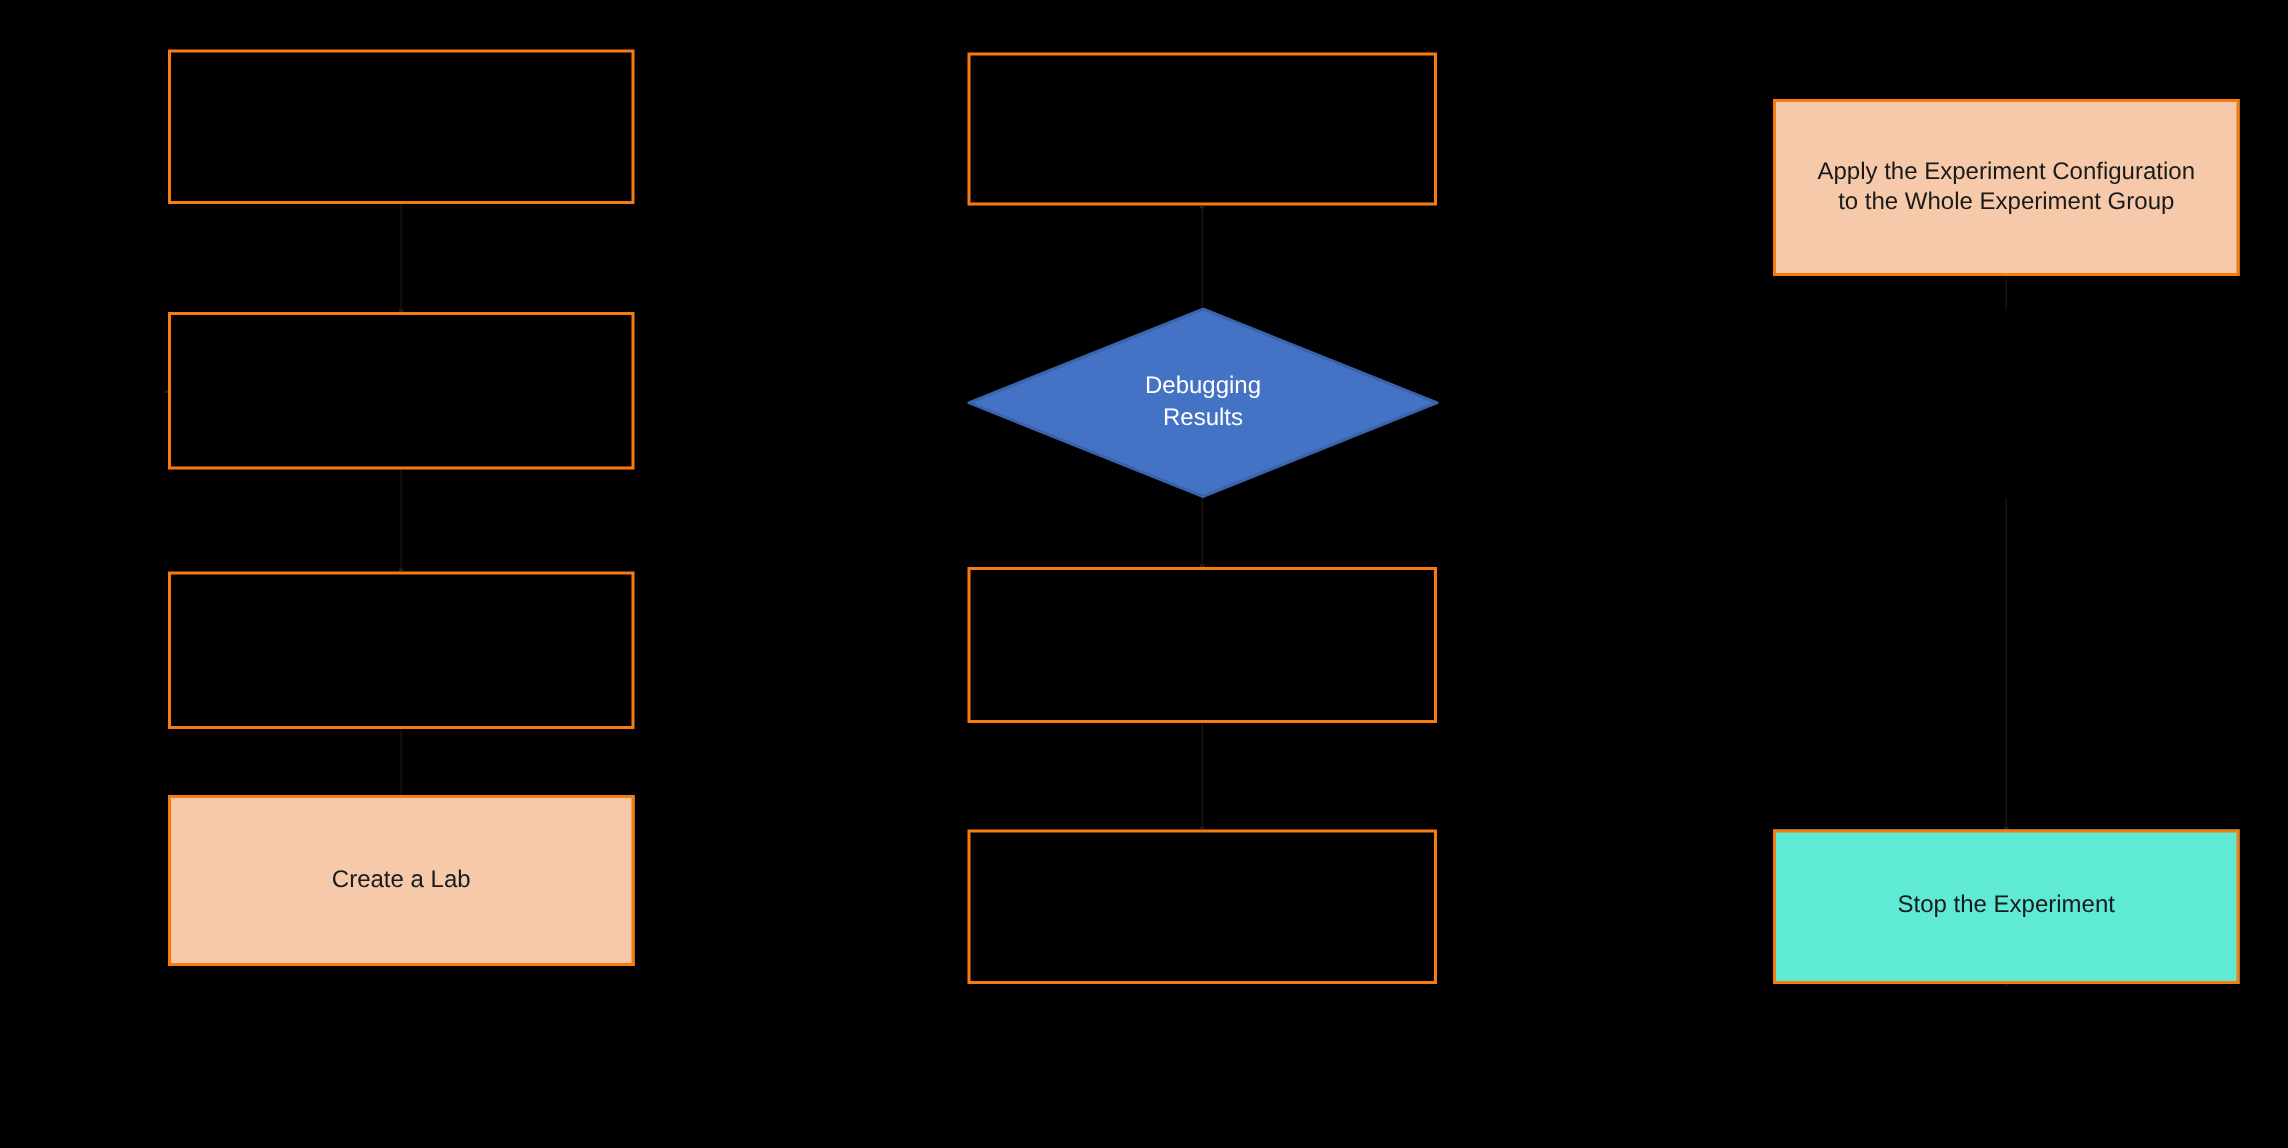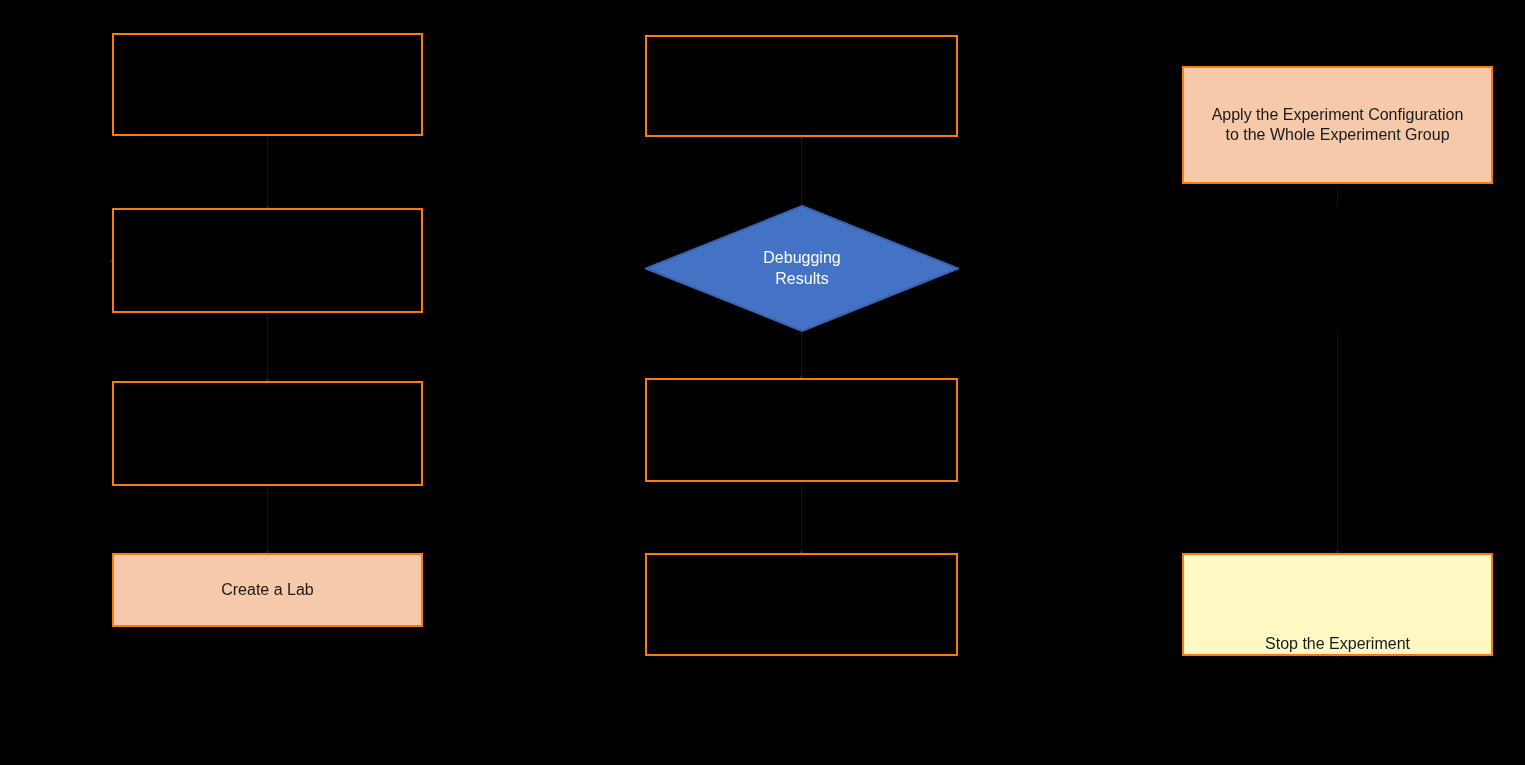--- a/index.html
+++ b/index.html
@@ -32,21 +32,21 @@
   }
   .node .label {
     display: block;
     padding: 0 10px;
     white-space: pre-line;
   }
 
   
   .fill-empty  { background: #000000; color: #000000; }
   .fill-peach  { background: #F5C9A9; color: #1a1a1a; }
-  .fill-gray   { background: #fef9c3; color: #1a1a1a; align-items: flex-end; }
+  .fill-gray   { background: #5eead4; color: #1a1a1a; }
 
   
   .shadowed { box-shadow: 3px 3px 0 rgba(0,0,0,0.55); }
 
   
   .diamond {
     position: absolute;
     display: block;
   }
   .diamond svg {
@@ -122,21 +122,21 @@
   </div>
 
   <div class="node fill-empty fs-16" style="left:112px; top:208px; width:311px; height:105px;">
     <span class="label"></span>
   </div>
 
   <div class="node fill-empty fs-16" style="left:112px; top:381px; width:311px; height:105px;">
     <span class="label"></span>
   </div>
 
-  <div class="node fill-peach shadowed fs-16" style="left:112px; top:553px; width:311px; height:74px;">
+  <div class="node fill-peach shadowed fs-16" style="left:112px; top:530px; width:311px; height:114px;">
     <span class="label">Create a Lab</span>
   </div>
 
   <div class="node fill-empty fs-16" style="left:645px; top:35px; width:313px; height:102px;">
     <span class="label"></span>
   </div>
 
   <div class="diamond" style="left:645px; top:205px; width:314px; height:127px;">
     <svg viewBox="0 0 314 127" preserveAspectRatio="none">
       <polygon points="157,1 313,63.5 157,126 1,63.5" fill="#4472C4" stroke="#3A63AE" stroke-width="2"></polygon>

